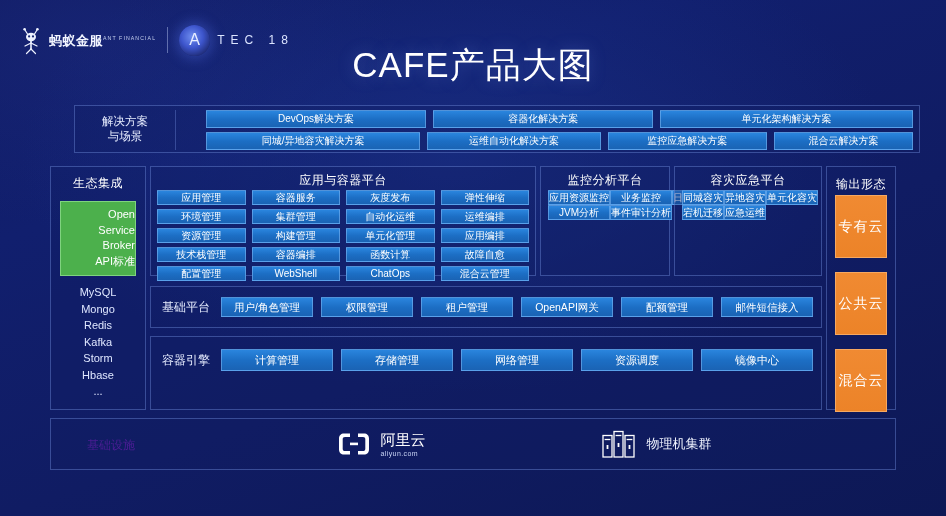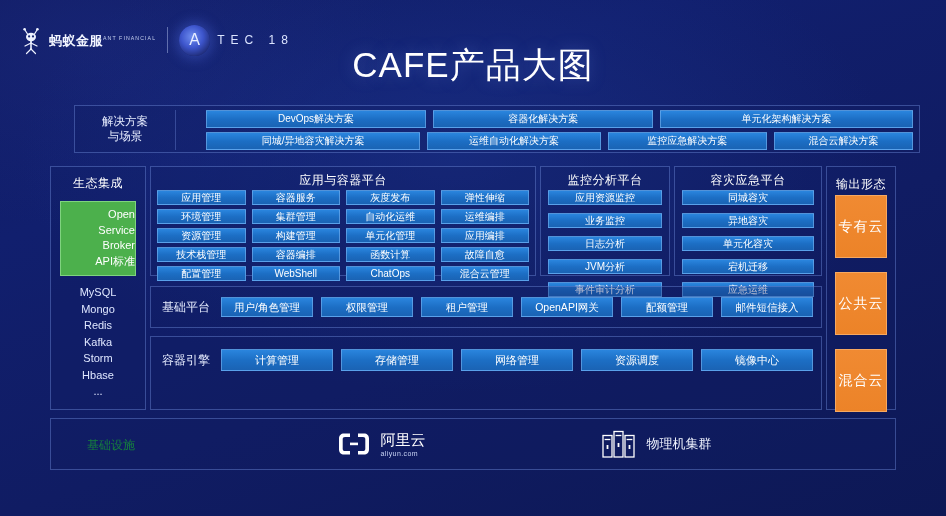--- a/index.html
+++ b/index.html
@@ -74,21 +74,21 @@
   #platform { left: 150px; top: 166px; width: 386px; height: 110px; }
   #monitor  { left: 540px; top: 166px; width: 130px; height: 110px; }
   #dr       { left: 674px; top: 166px; width: 148px; height: 110px; }
   #output   { left: 826px; top: 166px; width: 70px;  height: 244px; }
 
   #platform .sect-title, #monitor .sect-title, #dr .sect-title { margin-top: 5px; }
 
   .grid4 { position: absolute; left: 6px; right: 6px; top: 23px;
     display: grid; grid-template-columns: repeat(4, 1fr); gap: 4px 6px; }
   .grid1 { position: absolute; left: 7px; right: 7px; top: 23px;
-    display: grid; grid-template-columns: 1fr; gap: 8px; }
+    display: grid; grid-template-columns: 1fr 1fr 1fr; gap: 0; }
   .grid4 .chip, .grid1 .chip { height: 15px; font-size: 10px; }
 
   #output .sect-title { margin-top: 9px; }
   .out-list { position: absolute; left: 8px; right: 8px; top: 28px;
     display: flex; flex-direction: column; gap: 14px; }
   .out-box { height: 63px; background: linear-gradient(180deg,#f08a32 0%, #ec8328 100%);
     border: 1px solid #f6a861; display: flex; align-items: center; justify-content: center;
     color: #ffffff; font-size: 14px; letter-spacing: 1px; }
 
   
@@ -101,21 +101,21 @@
   #cengine { left: 150px; top: 336px; width: 672px; height: 74px; }
   #cengine .rowinner { bottom: auto; height: 46px; }
   #cengine .chips .chip { height: 22px; flex: 1; font-size: 11px; }
   .cloudbar { position: absolute; left: 6px; right: 6px; bottom: 6px; height: 16px;
     background: linear-gradient(180deg,#57b857 0%,#46a546 100%); border: 1px solid #7fd37f;
     display: flex; align-items: center; justify-content: center;
     color: #ffffff; font-size: 11px; }
 
   
   #infra { left: 50px; top: 418px; width: 846px; height: 52px; }
-  .infra-label { position: absolute; left: 36px; top: 18px; font-size: 12px; color: #15803d; }
+  .infra-label { position: absolute; left: 36px; top: 18px; font-size: 12px; color: #4c1d95; }
   .infra-items { position: absolute; left: 180px; right: 10px; top: 0; bottom: 0;
     display: flex; align-items: center; }
   .infra-item { display: flex; align-items: center; gap: 10px; }
   .infra-item .lbl { font-size: 13px; color: #f0f4ff; }
   .infra-item.aliyun { width: 300px; justify-content: center; }
   .infra-item.phys   { width: 250px; justify-content: center; }
   .infra-item.virt   { width: 250px; justify-content: center; }
   .aliyun-words { display:flex; flex-direction: column; line-height: 1; }
   .aliyun-cn { font-size: 15px; color: #ffffff; font-weight: 500; }
   .aliyun-en { font-size: 7px; color: #c9d4f5; letter-spacing: .4px; margin-top: 3px; }

